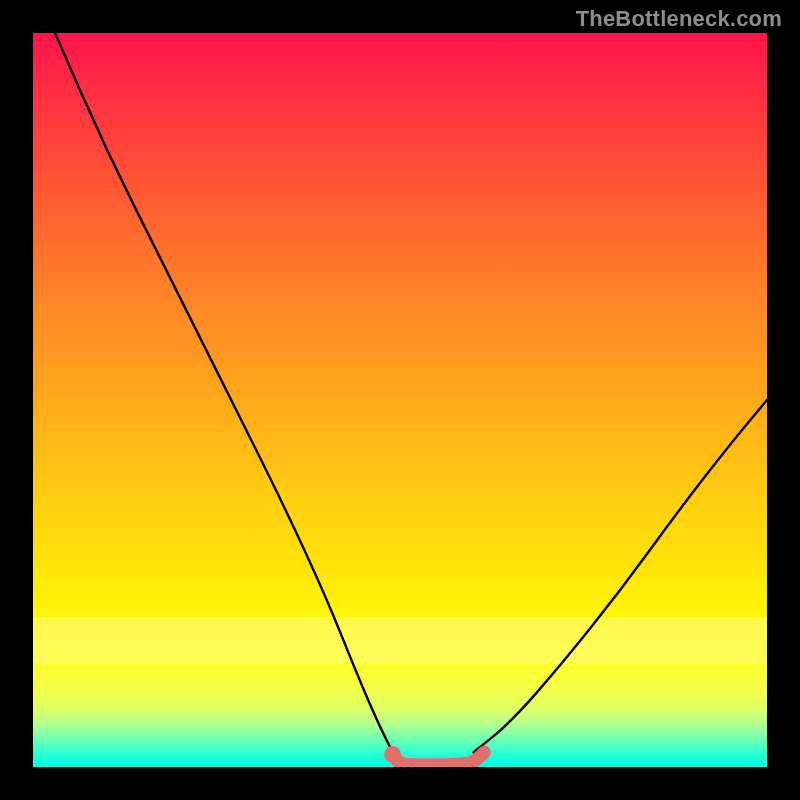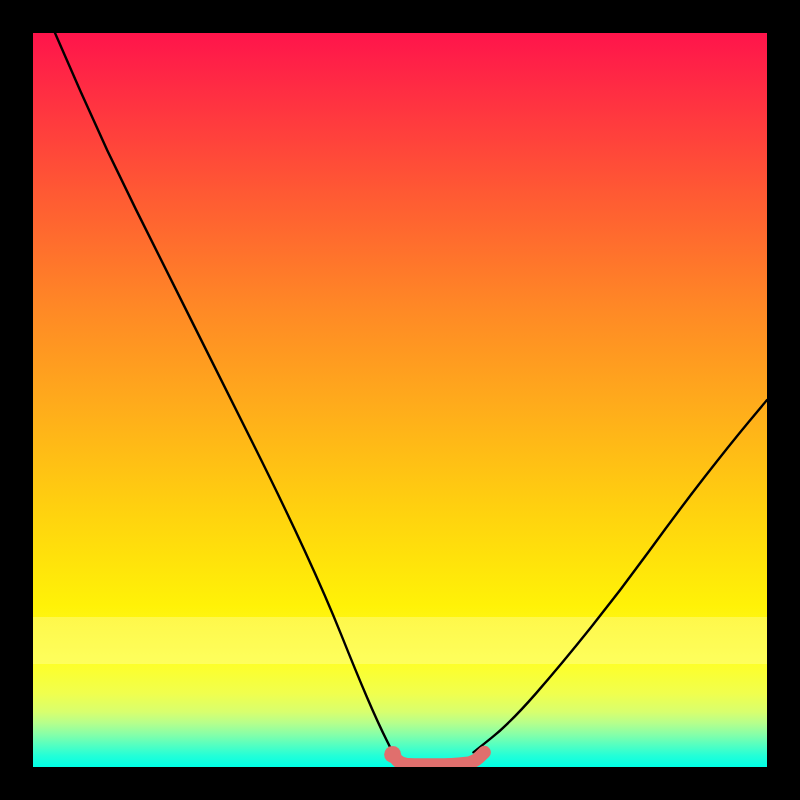--- a/index.html
+++ b/index.html
@@ -67,20 +67,21 @@
     font-size: 22px;
     font-weight: 600;
     color: #8d8d8d;
     letter-spacing: 0.2px;
   }
 </style>
 </head>
 <body>
 
 <div class="stage">
+  <div class="attribution">TheBottleneck.com</div>
 
   <div class="plot">
     <div class="gradient"></div>
     <div class="pale-band"></div>
 
     <svg class="curves" viewBox="0 0 734 734" preserveAspectRatio="none">
       <path fill="none" stroke-width="2.4" stroke-linecap="round" stroke="#000000" d="M 22.02 0 Q 22.02 0 47.71 58.72000000000003 Q 73.4 117.44000000000005 102.76 176.16 Q 132.12 234.87999999999994 161.48000000000002 293.59999999999997 Q 190.84 352.32 220.20000000000002 411.03999999999996 Q 249.56000000000003 469.76 271.58000000000004 517.47 Q 293.6 565.1800000000001 308.28 601.8800000000001 Q 322.96 638.58 333.96999999999997 664.27 Q 344.97999999999996 689.96 354.155 708.31 T 363.33 726.66"></path>
       <path fill="none" stroke-width="2.4" stroke-linecap="round" stroke="#000000" d="M 440.4 719.32 Q 440.4 719.32 458.75 704.6400000000001 Q 477.1 689.96 502.79 660.6 Q 528.48 631.24 557.84 594.54 Q 587.2 557.84 616.56 517.47 Q 645.92 477.1 671.6099999999999 444.07000000000005 Q 697.3 411.04 715.65 389.02 T 734 367"></path>
       <path fill="none" stroke-width="13" stroke-linecap="round" stroke-linejoin="round" stroke="#e06f6d" d="M 359.65999999999997 721.522 Q 359.65999999999997 721.522 363.33 726.293 Q 367 731.064 374.34000000000003 731.431 Q 381.68 731.798 389.02 731.798 Q 396.36 731.798 403.70000000000005 731.798 Q 411.04 731.798 418.38 731.431 Q 425.71999999999997 731.064 433.05999999999995 730.3299999999999 Q 440.4 729.596 445.905 724.4580000000001 T 451.40999999999997 719.32"></path>
       <circle r="8.5" fill="#e06f6d" cx="359.65999999999997" cy="721.522"></circle>

